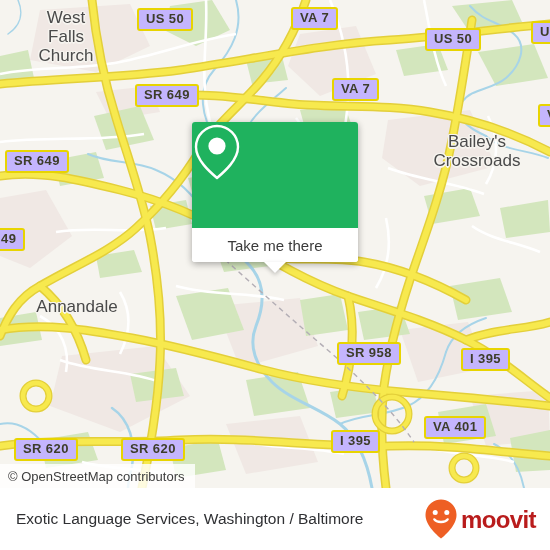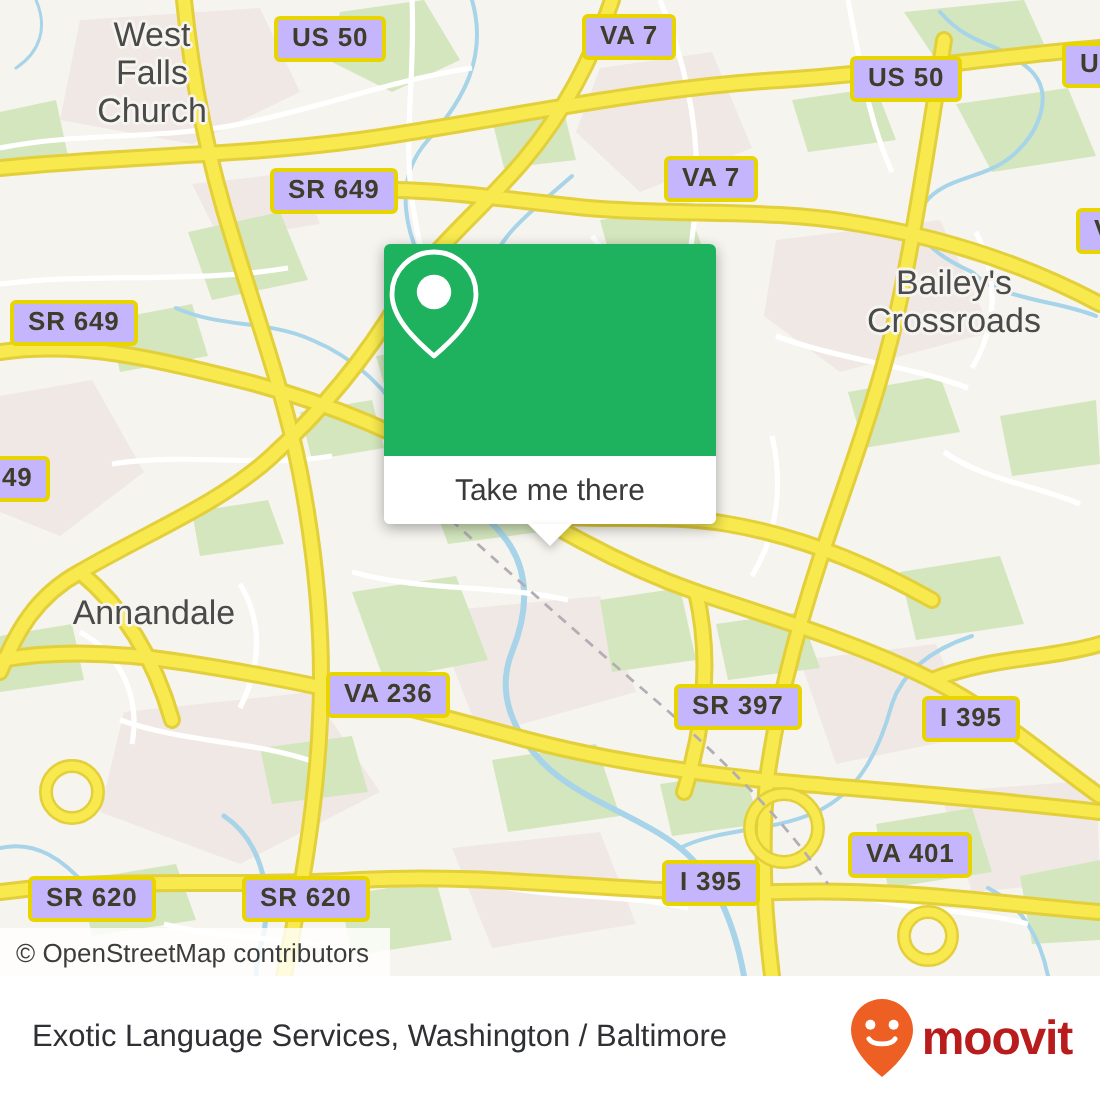--- a/index.html
+++ b/index.html
@@ -271,38 +271,37 @@
           <circle cx="464" cy="468" r="12"></circle>
         </g>
       </g>
 
       <g stroke="#b3aeb5" fill="none" stroke-width="1.4" stroke-dasharray="5 4">
         <path d="M212,248 C250,282 290,318 330,352 C364,382 392,410 414,442"></path>
         <path d="M212,248 C236,232 262,222 288,212"></path>
       </g>
     </svg>
 
-    <div class="place" style="left:24px; top:8px; width:104px;">West
+    <div class="place" style="left:14px; top:8px; width:104px;">West
 Falls
 Church</div>
     <div class="place" style="left:22px; top:297px; width:110px;">Annandale</div>
     <div class="place" style="left:414px; top:132px; width:126px;">Bailey's
 Crossroads</div>
 
     <div class="shield" style="left:137px; top:8px;">US 50</div>
     <div class="shield" style="left:291px; top:7px;">VA 7</div>
     <div class="shield" style="left:425px; top:28px;">US 50</div>
     <div class="shield" style="left:531px; top:21px;">US</div>
     <div class="shield" style="left:135px; top:84px;">SR 649</div>
     <div class="shield" style="left:332px; top:78px;">VA 7</div>
     <div class="shield" style="left:538px; top:104px;">VA</div>
     <div class="shield" style="left:5px; top:150px;">SR 649</div>
     <div class="shield" style="left:-8px; top:228px;">49</div>
-    <div class="shield" style="left:163px; top:336px;">VA 236</div>
-    <div class="shield" style="left:337px; top:342px;">SR 397</div>
+    <div class="shield" style="left:337px; top:342px;">SR 958</div>
     <div class="shield" style="left:461px; top:348px;">I 395</div>
     <div class="shield" style="left:424px; top:416px;">VA 401</div>
     <div class="shield" style="left:14px; top:438px;">SR 620</div>
     <div class="shield" style="left:121px; top:438px;">SR 620</div>
     <div class="shield" style="left:331px; top:430px;">I 395</div>
 
     <div class="card">
       <div class="card-top">
         <svg width="50" height="60" viewBox="0 0 50 60">
           <path d="M25,4 C13.4,4 4,13.4 4,25 C4,38 18,50 25,56 C32,50 46,38 46,25 C46,13.4 36.6,4 25,4 Z" fill="none" stroke="#ffffff" stroke-width="2.4" stroke-linejoin="round"></path>

